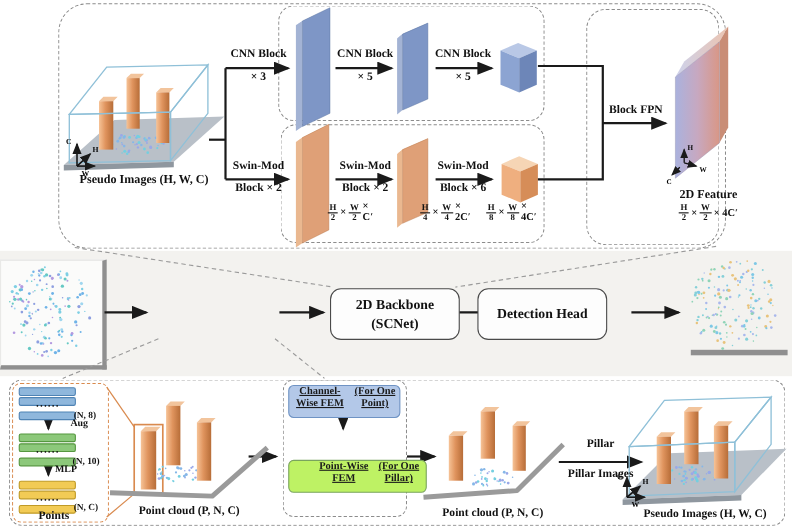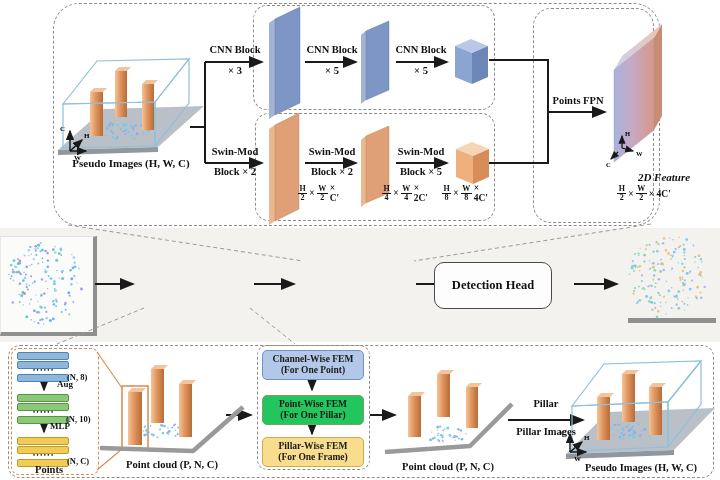--- a/index.html
+++ b/index.html
@@ -8,21 +8,21 @@
   .band{position:absolute;left:0;top:228px;width:720px;height:114px;background:#f3f2ef;z-index:0;}
   .dashed{position:absolute;border:1.3px dashed #8c8c8c;z-index:1;background:transparent;}
   .dashed.orange{border-color:#d98a4e;}
   svg#gfx{position:absolute;left:0;top:0;z-index:2;}
   .lbl{position:absolute;z-index:4;text-align:center;font-weight:700;line-height:1.1;color:#111;}
   .s105{font-size:10.5px;} .s11{font-size:11px;} .s9{font-size:9px;} .s85{font-size:8.5px;}
   .flowbox{position:absolute;z-index:3;background:#fdfdfd;border:1.6px solid #4a4a4a;border-radius:10px;
            text-align:center;font-weight:700;font-size:12.5px;line-height:1.3;
            display:flex;flex-direction:column;justify-content:center;}
   .femb{position:absolute;z-index:3;border-radius:5px;text-align:center;font-weight:700;font-size:9.5px;
-        line-height:1.2;display:flex;flex-direction:column;justify-content:center;color:#1a1a1a;}
+        line-height:1.2;display:flex;flex-direction:row;justify-content:center;color:#1a1a1a;text-decoration:underline;}
   .bar{position:absolute;z-index:3;height:6px;width:50px;left:17px;border-radius:2px;}
   .bar.blue{background:#8fb7dc;border:1px solid #4f83b4;}
   .bar.green{background:#8cc87a;border:1px solid #55973f;}
   .bar.yellow{background:#f2cb55;border:1px solid #c09a26;}
   .dots{position:absolute;z-index:3;left:17px;width:52px;text-align:center;font-size:6px;line-height:6px;color:#111;font-weight:700;}
   .thumb{position:absolute;z-index:1;left:0;top:236px;width:92px;height:95px;background:#fbfbfa;
          border-top:1px solid #e2e2e0;border-left:1px solid #e9e9e7;
          border-right:4px solid #8f8f8f;border-bottom:4px solid #8f8f8f;}
   .dim{position:absolute;z-index:4;display:flex;align-items:center;justify-content:center;gap:2px;
        font-weight:700;font-size:9.5px;color:#111;}
@@ -704,21 +704,21 @@
   <div class="lbl s105" style="left:301px;top:44px;width:62px;">CNN Block</div>
   <div class="lbl s105" style="left:301px;top:65px;width:62px;">× 5</div>
   <div class="lbl s105" style="left:390px;top:44px;width:62px;">CNN Block</div>
   <div class="lbl s105" style="left:390px;top:65px;width:62px;">× 5</div>
 
   <div class="lbl s105" style="left:200px;top:146px;width:70px;">Swin-Mod</div>
   <div class="lbl s105" style="left:200px;top:166px;width:70px;">Block × 2</div>
   <div class="lbl s105" style="left:301px;top:146px;width:62px;">Swin-Mod</div>
   <div class="lbl s105" style="left:301px;top:166px;width:62px;">Block × 2</div>
   <div class="lbl s105" style="left:390px;top:146px;width:62px;">Swin-Mod</div>
-  <div class="lbl s105" style="left:390px;top:166px;width:62px;">Block × 5</div>
+  <div class="lbl s105" style="left:390px;top:166px;width:62px;">Block × 6</div>
 
   <div class="dim" style="left:298px;top:183px;width:46px;">
     <span class="fr">
         <b>H</b>
         <b>2</b>
       </span>
     <span>×</span>
     <span class="fr">
         <b>W</b>
         <b>2</b>
@@ -743,69 +743,69 @@
         <b>8</b>
       </span>
     <span>×</span>
     <span class="fr">
         <b>W</b>
         <b>8</b>
       </span>
     <span class="tail">× 4C′</span>
   </div>
 
-  <div class="lbl s105" style="left:546px;top:95px;width:64px;">Points FPN</div>
-  <div class="lbl s11" style="left:616px;top:171px;width:96px;font-style:italic;">2D Feature</div>
+  <div class="lbl s105" style="left:546px;top:95px;width:64px;">Block FPN</div>
+  <div class="lbl s11" style="left:596px;top:171px;width:96px;">2D Feature</div>
   <div class="dim" style="left:598px;top:185px;width:92px;">
     <span class="fr">
         <b>H</b>
         <b>2</b>
       </span>
     <span>×</span>
     <span class="fr">
         <b>W</b>
         <b>2</b>
       </span>
     <span class="tail">× 4C′</span>
   </div>
 
+  <div class="flowbox" style="left:300px;top:262px;width:116px;height:45px;">
+    <span>2D Backbone</span>
+    <span>(SCNet)</span>
+  </div>
   <div class="flowbox" style="left:434px;top:262px;width:116px;height:45px;">
     <span>Detection Head</span>
   </div>
 
   <div class="bar blue" style="top:352px;"></div>
   <div class="bar blue" style="top:361px;"></div>
   <div class="dots" style="top:367px;">• • • • • •</div>
   <div class="bar blue" style="top:374px;"></div>
   <div class="lbl s85" style="left:67px;top:373px;width:30px;text-align:left;">(N, 8)</div>
-  <div class="lbl s9" style="left:50px;top:380px;width:30px;text-align:center;">Aug</div>
+  <div class="lbl s9" style="left:50px;top:380px;width:30px;text-align:right;">Aug</div>
   <div class="bar green" style="top:394px;"></div>
   <div class="bar green" style="top:403px;"></div>
   <div class="dots" style="top:409px;">• • • • • •</div>
   <div class="bar green" style="top:416px;"></div>
   <div class="lbl s85" style="left:66px;top:415px;width:32px;text-align:left;">(N, 10)</div>
   <div class="lbl s9" style="left:50px;top:422px;width:30px;text-align:left;">MLP</div>
   <div class="bar yellow" style="top:437px;"></div>
   <div class="bar yellow" style="top:446px;"></div>
   <div class="dots" style="top:452px;">• • • • • •</div>
   <div class="bar yellow" style="top:459px;"></div>
   <div class="lbl s85" style="left:67px;top:457px;width:30px;text-align:left;">(N, C)</div>
   <div class="lbl s105" style="left:14px;top:464px;width:70px;">Points</div>
 
   <div class="femb" style="left:262px;top:350px;width:100px;height:28px;background:#b3c8e8;border:1px solid #6f93c4;">
     <span>Channel-Wise FEM</span>
     <span>(For One Point)</span>
   </div>
-  <div class="femb" style="left:262px;top:395px;width:100px;height:28px;background:#22c55e;border:1px solid #7aa45e;">
+  <div class="femb" style="left:262px;top:418px;width:100px;height:28px;background:#bef264;border:1px solid #7aa45e;padding-left:24px;">
     <span>Point-Wise FEM</span>
     <span>(For One Pillar)</span>
-  </div>
-  <div class="femb" style="left:262px;top:437px;width:100px;height:28px;background:#f7dd8d;border:1px solid #cbab4a;">
-    <span>Pillar-Wise FEM</span>
-    <span>(For One Frame)</span>
   </div>
 
   <div class="lbl s105" style="left:108px;top:459px;width:128px;">Point cloud (P, N, C)</div>
   <div class="lbl s105" style="left:386px;top:461px;width:124px;">Point cloud (P, N, C)</div>
   <div class="lbl s105" style="left:505px;top:398px;width:82px;">Pillar</div>
   <div class="lbl s105" style="left:500px;top:426px;width:92px;">Pillar Images</div>
   <div class="lbl s105" style="left:572px;top:462px;width:138px;">Pseudo Images (H, W, C)</div>
 
 </div>
 

